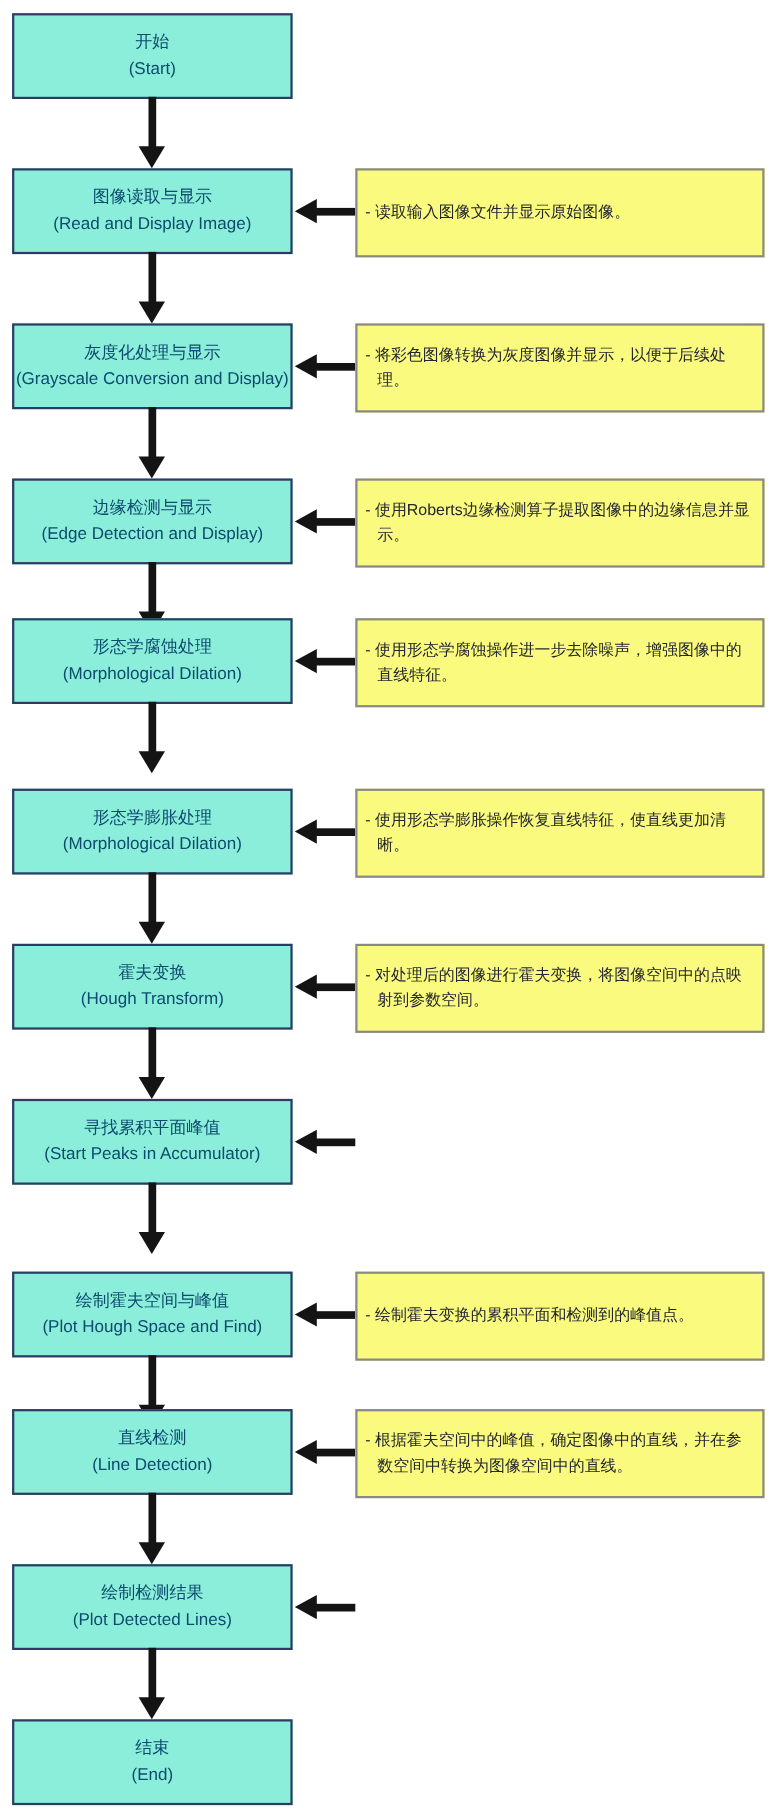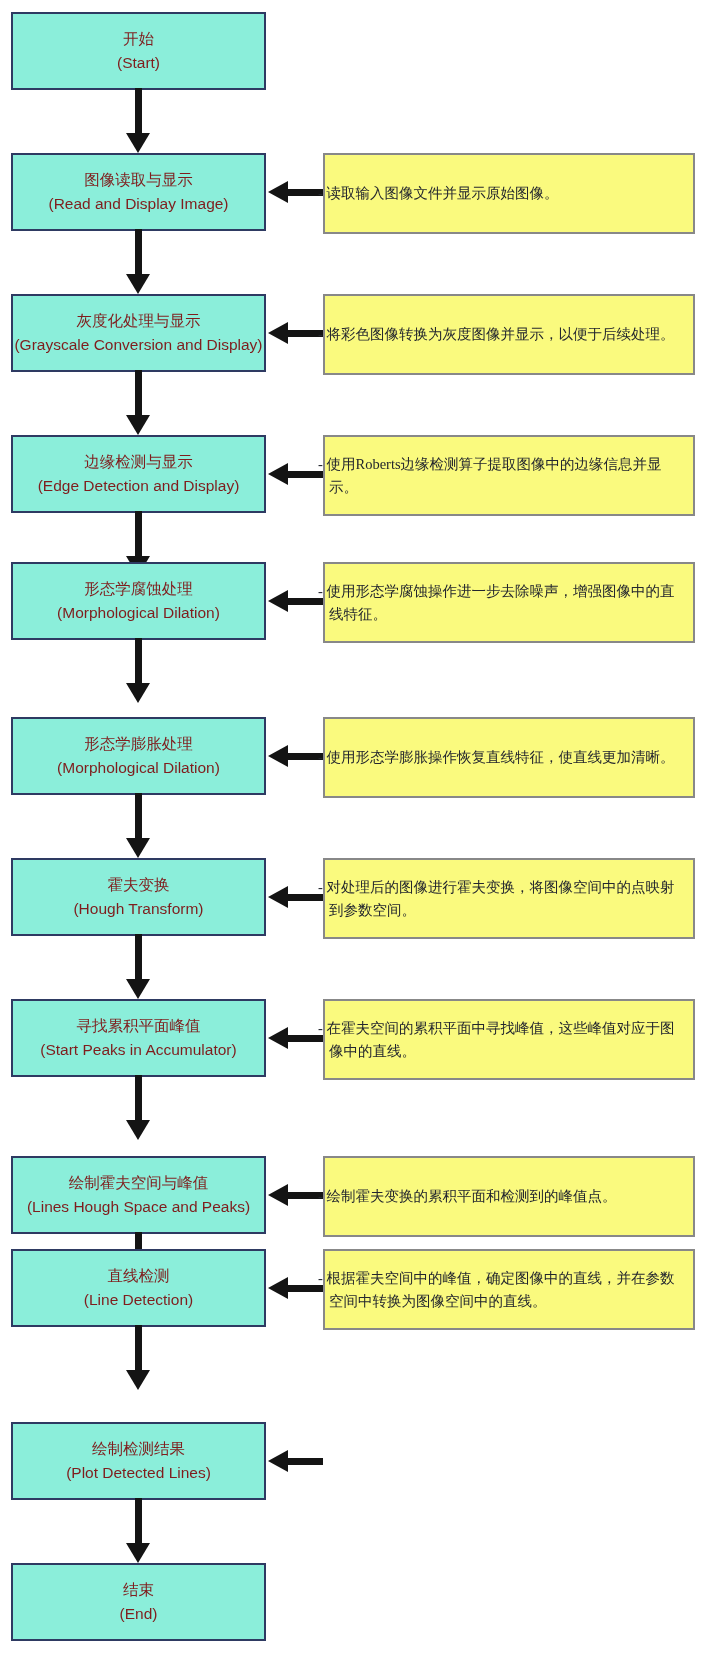--- a/index.html
+++ b/index.html
@@ -5,29 +5,29 @@
   * { margin:0; padding:0; box-sizing:border-box; }
   html,body { background:#ffffff; }
   body { font-family:"Liberation Sans","DejaVu Sans",sans-serif; }
   .canvas { position:relative; width:702px; height:1653px; background:#ffffff; overflow:hidden; }
   .row { position:absolute; left:0; width:702px; height:141px; }
 
   .node {
     position:absolute; left:11px; top:0; width:255px; height:78px;
     background:var(--node-fill,#8BEEDA); border:2px solid var(--node-border,#2E3A62);
     display:flex; flex-direction:column; justify-content:center; align-items:center;
-    text-align:center; color:#7f1d1d; font-size:15.5px; line-height:24px;
+    text-align:center; color:#0c4a6e; font-size:15.5px; line-height:24px;
   }
 
   .note {
     position:absolute; left:323px; top:0; width:372px; height:81px;
     background:var(--note-fill,#FAFA7E); border:2px solid var(--note-border,#888888);
     display:flex; align-items:center; color:#23262e; font-size:14.5px; line-height:23px;
   }
-  .note span { display:block; padding:0 5px 0 4px; text-indent:-11px;font-family:Liberation Serif, serif; }
+  .note span { display:block; padding:0 5px 0 18px; text-indent:-11px; }
 
   
   .hhead {
     position:absolute; left:268px; top:28px; width:0; height:0;
     border-top:11px solid transparent; border-bottom:11px solid transparent;
     border-right:20px solid var(--arrow,#141414);
   }
   .hshaft { position:absolute; left:286px; top:35.5px; width:37px; height:7px; background:var(--arrow,#141414); }
 
   
@@ -136,42 +136,39 @@
     <div class="vhead"></div>
   </div>
 
   <div class="row" style="top:999px">
     <div class="node">
       <div>寻找累积平面峰值</div>
       <div>(Start Peaks in Accumulator)</div>
     </div>
     <div class="hhead"></div>
     <div class="hshaft"></div>
-    <div class="note">
-      <span>- 在霍夫空间的累积平面中寻找峰值，这些峰值对应于图像中的直线。</span>
-    </div>
     <div class="vshaft"></div>
     <div class="vhead"></div>
   </div>
 
   <div class="row" style="top:1156px">
     <div class="node">
       <div>绘制霍夫空间与峰值</div>
-      <div>(Lines Hough Space and Peaks)</div>
+      <div>(Plot Hough Space and Find)</div>
     </div>
     <div class="hhead"></div>
     <div class="hshaft"></div>
     <div class="note">
       <span>- 绘制霍夫变换的累积平面和检测到的峰值点。</span>
     </div>
     <div class="vshaft"></div>
     <div class="vhead"></div>
   </div>
 
-  <div class="row" style="top:1249px">
+  <div class="row" style="top:1281px">
     <div class="node">
       <div>直线检测</div>
       <div>(Line Detection)</div>
     </div>
     <div class="hhead"></div>
     <div class="hshaft"></div>
     <div class="note">
       <span>- 根据霍夫空间中的峰值，确定图像中的直线，并在参数空间中转换为图像空间中的直线。</span>
     </div>
     <div class="vshaft"></div>

